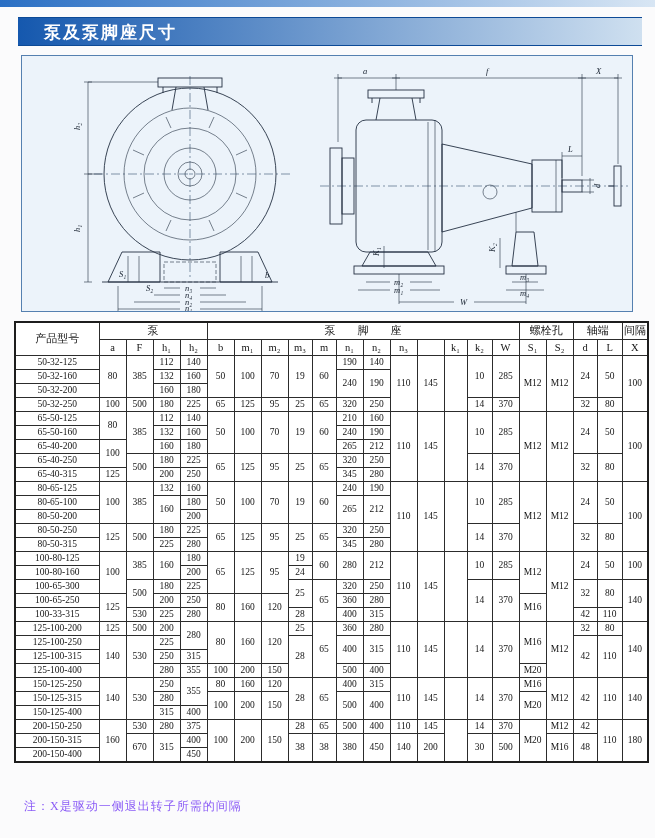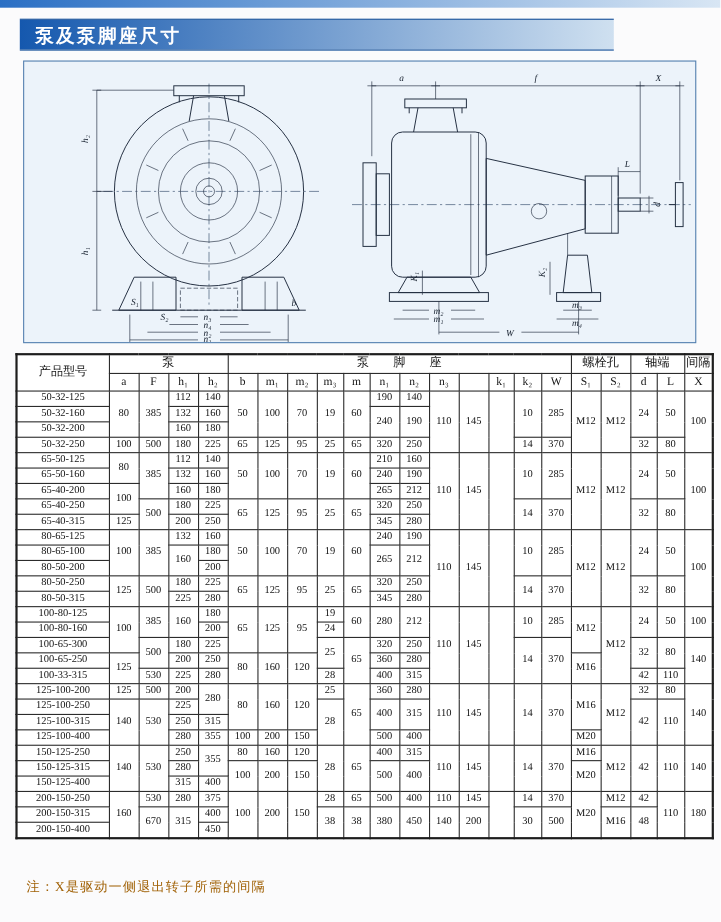--- a/index.html
+++ b/index.html
@@ -5,24 +5,24 @@
   html,body{margin:0;padding:0;}
   body{
     width:655px;height:838px;background:#fbfbfc;
     font-family:"Liberation Sans",sans-serif;position:relative;overflow:hidden;
   }
   .top-strip{
     position:absolute;left:0;top:0;width:655px;height:7px;
     background:linear-gradient(to right,#2a6fc4,#d8e6f4);
   }
   .title-bar{
-    position:absolute;left:18px;top:17px;width:540px;height:29px;
+    position:absolute;left:18px;top:17px;width:624px;height:29px;
     background:linear-gradient(to right,#1558ae,#cfe0f0);
     color:#ffffff;font-weight:bold;font-size:17px;line-height:29px;
-    padding-left:14px;box-sizing:border-box;letter-spacing:2px;
+    padding-left:26px;box-sizing:border-box;letter-spacing:2px;
     border-top:1px solid #0d4a96;border-bottom:1px solid #0d4a96;
   }
   .drawing-panel{
     position:absolute;left:21px;top:55px;width:612px;height:257px;
     border:1px solid #5580b0;background:#ecf3fa;box-sizing:border-box;
   }
   .drawing-panel svg{display:block;}
   svg .ln{stroke:#243042;stroke-width:0.9;fill:none;}
   svg .thin{stroke:#243042;stroke-width:0.6;fill:none;}
   svg .cl{stroke:#38506e;stroke-width:0.6;fill:none;stroke-dasharray:9 3 2 3;}
@@ -37,21 +37,21 @@
   table.spec th,table.spec td{
     border:1px solid #2c2c2c;text-align:center;vertical-align:middle;
     padding:0 1px;font-weight:normal;font-size:9.5px;line-height:1.05;height:13px;
     overflow:hidden;white-space:nowrap;
   }
   table.spec thead th{font-size:11px;height:16px;}
   table.spec thead tr:last-child th{font-size:10.5px;height:15px;}
   table.spec td.model{font-size:9.5px;letter-spacing:0;margin-top:12px;}
   .footnote{
     position:absolute;left:24px;top:798px;font-family:"Liberation Serif",serif;
-    font-size:12px;color:#a16207;letter-spacing:1px;
+    font-size:12px;color:#8b5cf6;letter-spacing:1px;
   }
 </style>
 </head>
 <body>
 
 <div class="top-strip"></div>
 
 <div class="title-bar">泵及泵脚座尺寸</div>
 
 <div class="drawing-panel">

